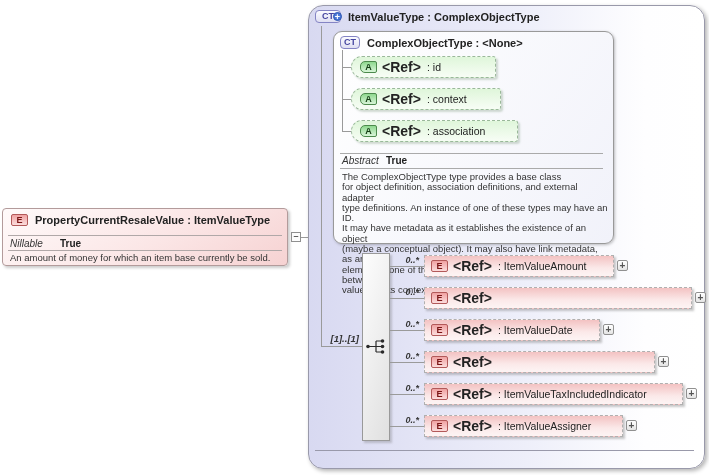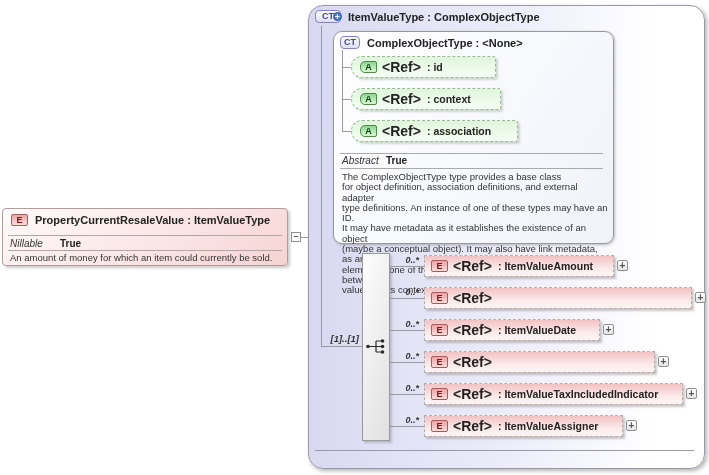--- a/index.html
+++ b/index.html
@@ -62,21 +62,21 @@
     background:linear-gradient(var(--attr-green-dark,#dff6da),#f7fdf5);
     box-shadow:2px 2px 2px rgba(110,140,110,.3);
     display:flex;align-items:center;padding-left:8px;gap:5px;white-space:nowrap;}
 
   .elem{position:absolute;height:22px;box-sizing:border-box;border:1px dashed #b0b0b0;
     background:linear-gradient(var(--elem-pink-dark,#f3c2c2),#fbe9e9 60%,var(--elem-pink-light,#fdf4f4));
     box-shadow:2px 2px 2px rgba(100,100,100,.35);
     display:flex;align-items:center;padding-left:6px;gap:5px;white-space:nowrap;}
 
   .ref{display:inline-block;width:40px;font-weight:bold;font-size:14px;color:#222;}
-  .ename{font-weight:bold;font-size:10.5px;color:#222;}
+  .ename{font-weight:normal;font-size:10.5px;color:#222;}
 
   .seqbox{position:absolute;left:53px;top:247px;width:28px;height:188px;box-sizing:border-box;
     border:1px solid #999;background:linear-gradient(105deg,#fdfdfd,#e0e0e0);
     box-shadow:2px 2px 2px rgba(100,100,100,.3);}
   .seqicon{position:absolute;left:56px;top:332px;}
   .card{position:absolute;width:26px;text-align:right;font-size:9px;font-style:italic;
     font-weight:bold;color:#333;}
   .seqcard{position:absolute;left:8px;top:327px;width:42px;text-align:right;font-style:italic;
     font-weight:bold;font-size:9.5px;color:#333;}
   .pre{white-space:pre-line;}
@@ -86,21 +86,21 @@
 
 <div class="lbox">
   <div class="bhdr">
     <span class="icon icon-e">E</span>
     <span class="btitle">PropertyCurrentResaleValue : ItemValueType</span>
   </div>
   <div class="sep" style="left:5px;right:5px;top:26px"></div>
   <span class="propname" style="left:7px;top:29px">Nillable</span>
   <span class="propval" style="left:57px;top:29px">True</span>
   <div class="sep" style="left:5px;right:5px;top:41px"></div>
-  <div class="note" style="left:7px;top:44px;right:5px">An amount of money for which an item could currently be sold.</div>
+  <div class="note" style="left:7px;top:44px;right:5px">An amount of money for which an item base currently be sold.</div>
 </div>
 
 <div class="minusbox">–</div>
 <div class="line hline" style="left:301px;top:237px;width:20px"></div>
 
 <div class="panel">
   <div class="phdr">
     <span class="icon icon-ct icon-ctp">
       <span>CT</span>
       <span class="plusbadge">+</span>

